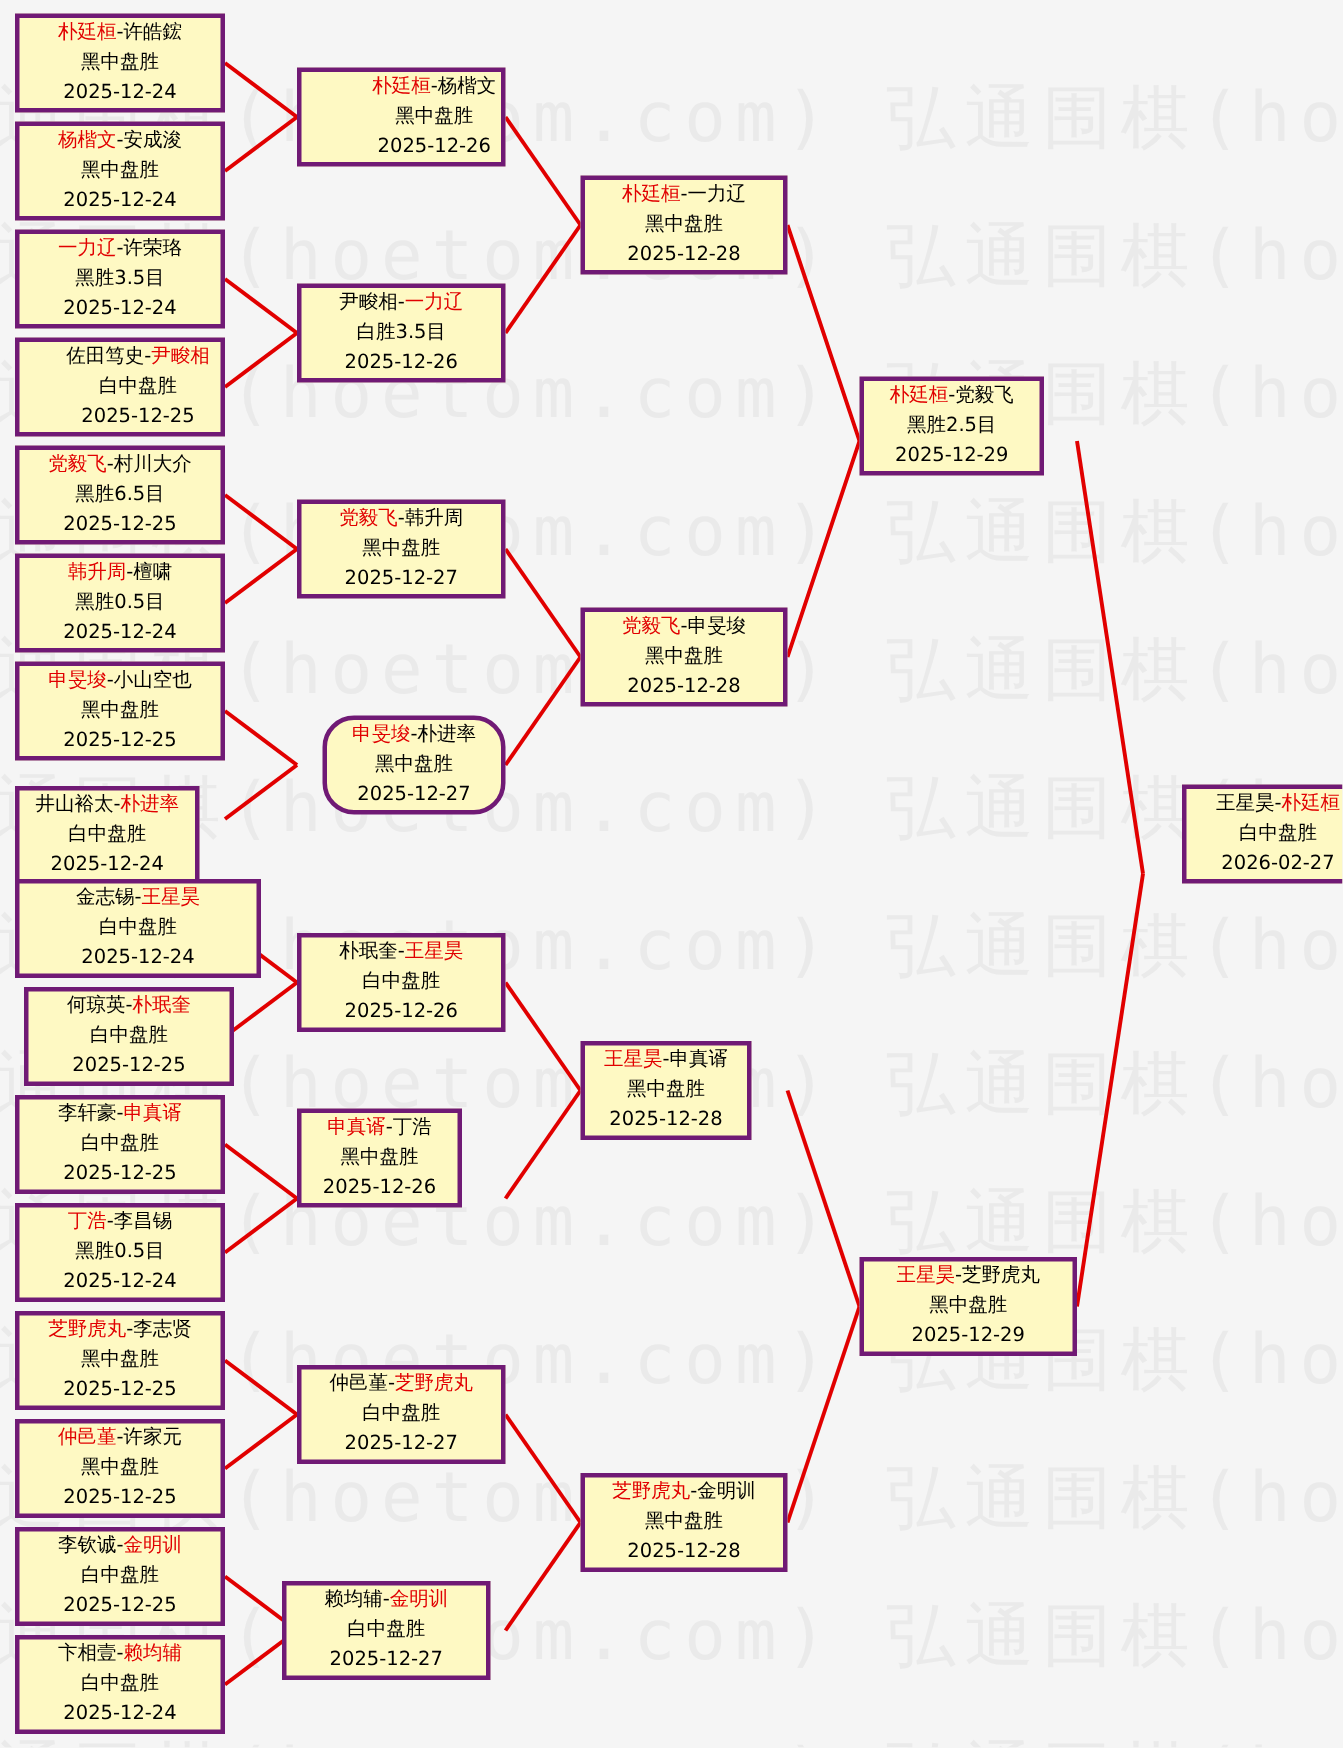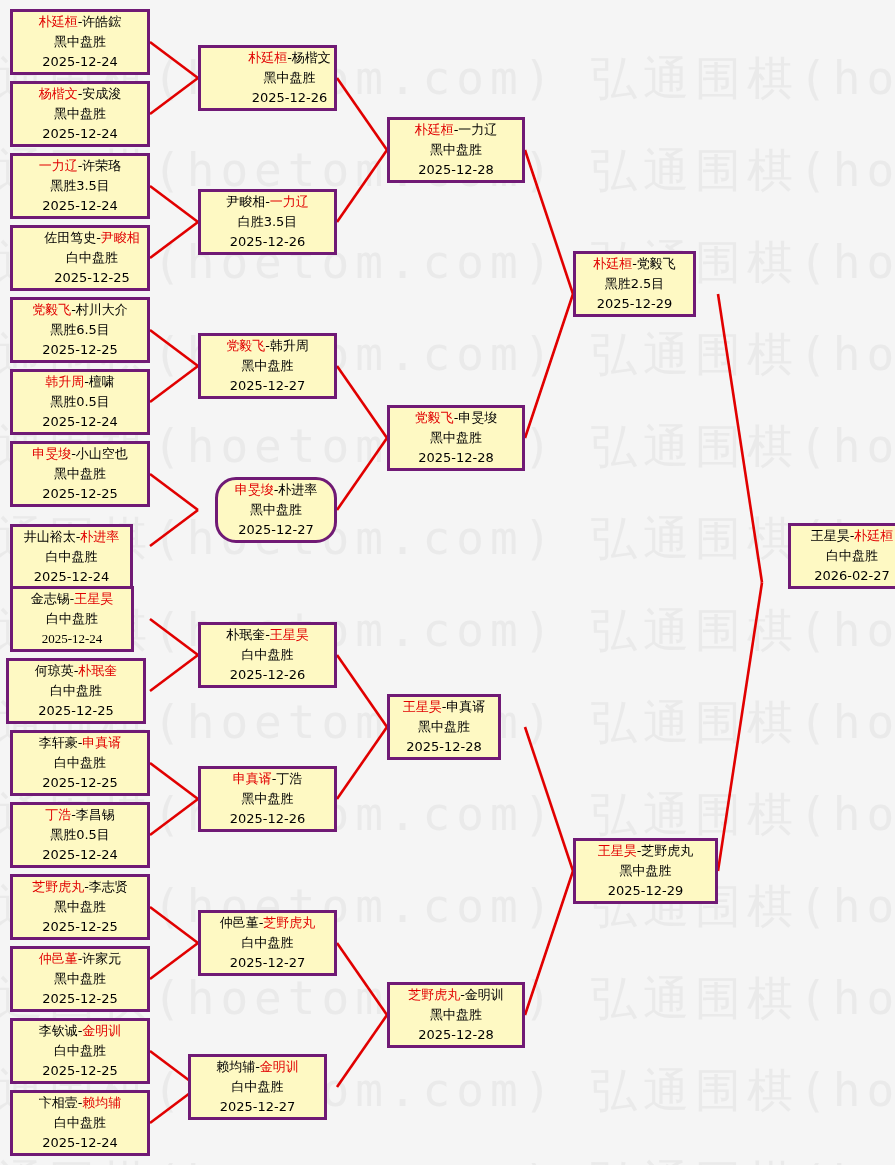--- a/index.html
+++ b/index.html
@@ -100,26 +100,26 @@
       <div class="box" style="left: 10px; top: 441px; width: 140px;">
         <div class="l"><span class="win">申旻埈</span><span>-</span><span>小山空也</span></div>
         <div class="l">黑中盘胜</div>
         <div class="l">2025-12-25</div>
       </div>
       <div class="box" style="left: 10px; top: 500px; width: 123px; margin-top: 24px;">
         <div class="l"><span>井山裕太</span><span>-</span><span class="win">朴进率</span></div>
         <div class="l">白中盘胜</div>
         <div class="l">2025-12-24</div>
       </div>
-      <div class="box" style="left: 10px; top: 586px; width: 124px; font-family: Liberation Serif, serif;">
+      <div class="box" style="left: 10px; top: 586px; width: 164px;">
         <div class="l"><span>金志锡</span><span>-</span><span class="win">王星昊</span></div>
         <div class="l">白中盘胜</div>
         <div class="l">2025-12-24</div>
       </div>
-      <div class="box" style="left: 6px; top: 658px; width: 140px;">
+      <div class="box" style="left: 16px; top: 658px; width: 140px;">
         <div class="l"><span>何琼英</span><span>-</span><span class="win">朴珉奎</span></div>
         <div class="l">白中盘胜</div>
         <div class="l">2025-12-25</div>
       </div>
       <div class="box" style="left: 10px; top: 730px; width: 140px;">
         <div class="l"><span>李轩豪</span><span>-</span><span class="win">申真谞</span></div>
         <div class="l">白中盘胜</div>
         <div class="l">2025-12-25</div>
       </div>
       <div class="box" style="left: 10px; top: 802px; width: 140px;">
@@ -165,21 +165,21 @@
       <div class="box" style="left: 215px; top: 477px; width: 122px; border-radius: 21px;">
         <div class="l"><span class="win">申旻埈</span><span>-</span><span>朴进率</span></div>
         <div class="l">黑中盘胜</div>
         <div class="l">2025-12-27</div>
       </div>
       <div class="box" style="left: 198px; top: 622px; width: 139px;">
         <div class="l"><span>朴珉奎</span><span>-</span><span class="win">王星昊</span></div>
         <div class="l">白中盘胜</div>
         <div class="l">2025-12-26</div>
       </div>
-      <div class="box" style="left: 198px; top: 766px; width: 139px; text-align: center;">
+      <div class="box" style="left: 198px; top: 739px; width: 110px; text-align: center;">
         <div class="l"><span class="win">申真谞</span><span>-</span><span>丁浩</span></div>
         <div class="l">黑中盘胜</div>
         <div class="l">2025-12-26</div>
       </div>
       <div class="box" style="left: 198px; top: 910px; width: 139px;">
         <div class="l"><span>仲邑堇</span><span>-</span><span class="win">芝野虎丸</span></div>
         <div class="l">白中盘胜</div>
         <div class="l">2025-12-27</div>
       </div>
       <div class="box" style="left: 188px; top: 1054px; width: 139px;">

